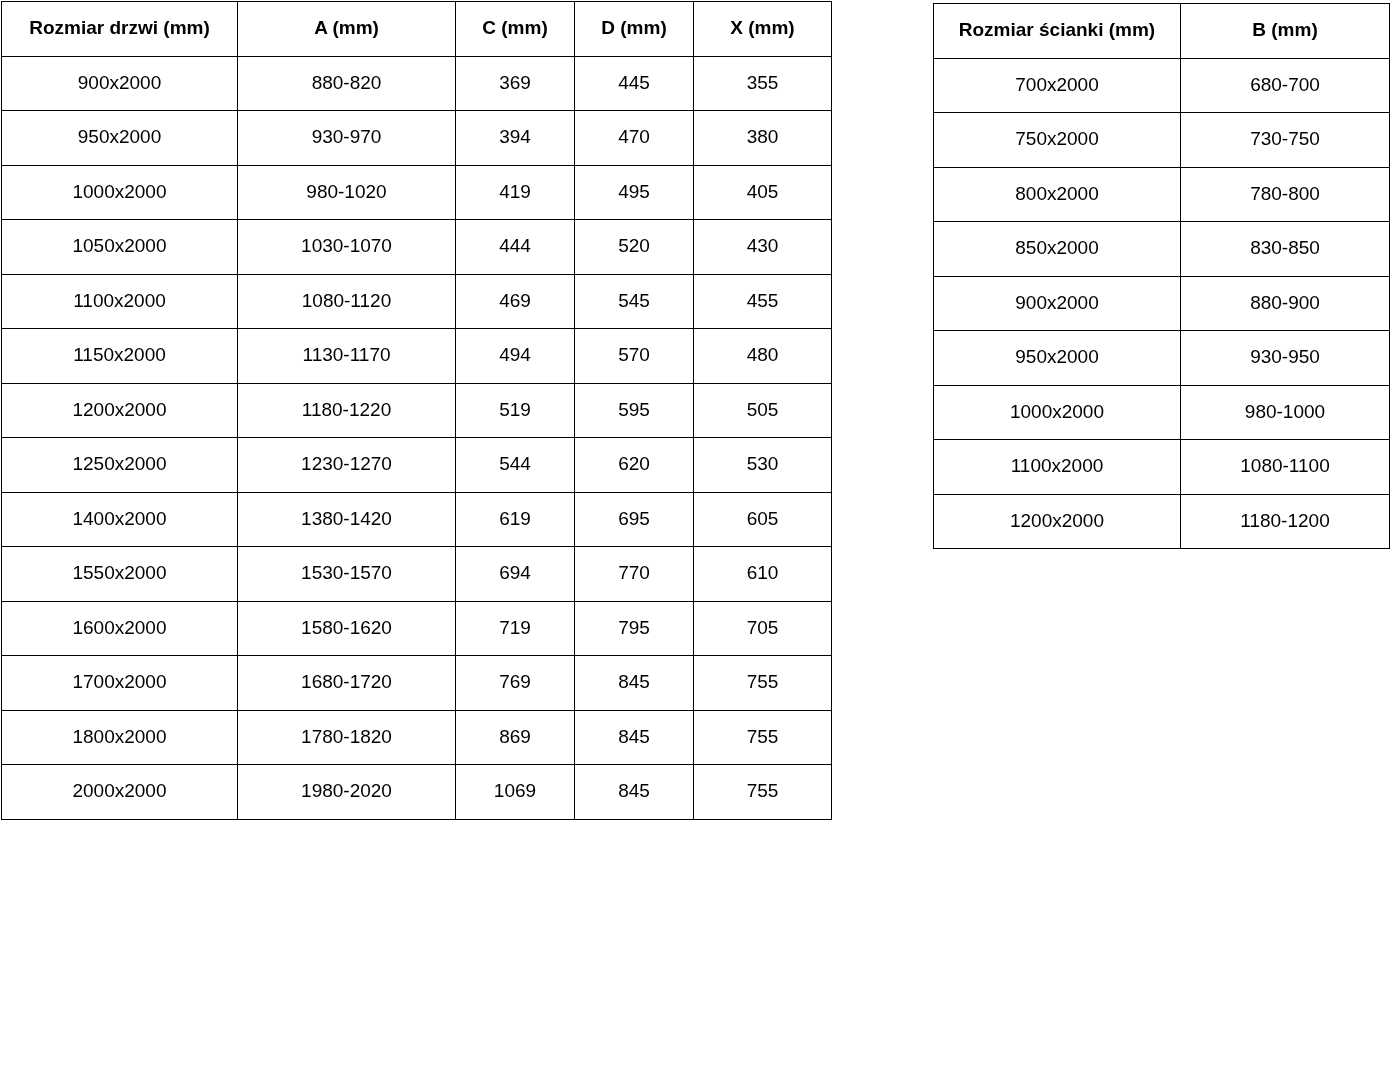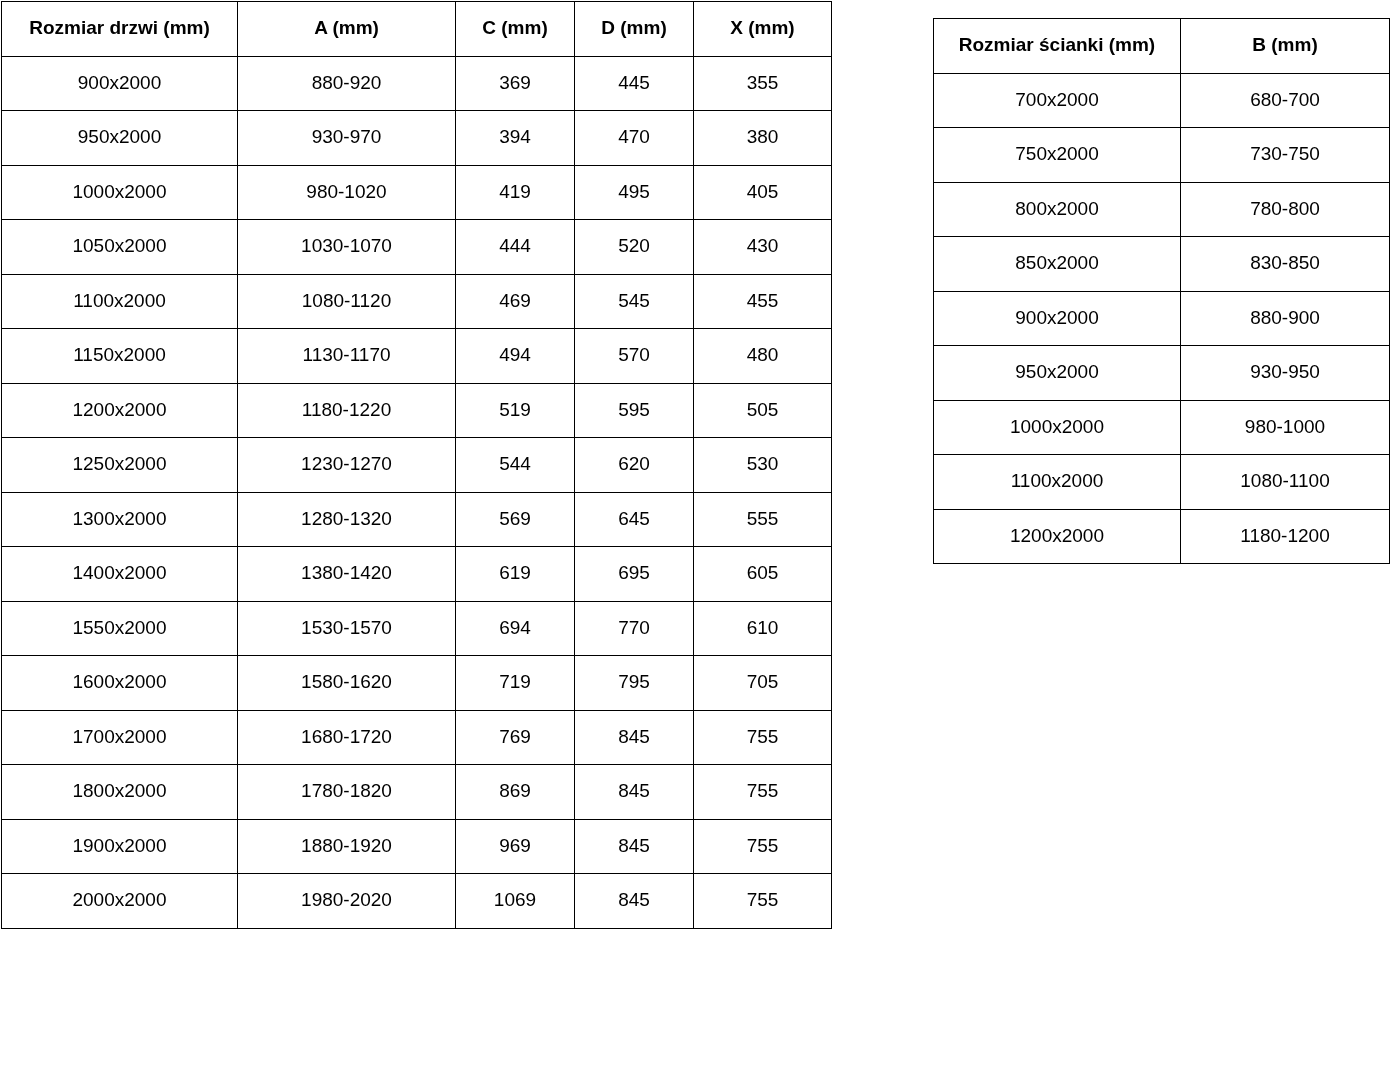--- a/index.html
+++ b/index.html
@@ -47,21 +47,21 @@
   #doors-table col.c-size  { width: 236px; }
   #doors-table col.c-a     { width: 218px; }
   #doors-table col.c-c     { width: 119px; }
   #doors-table col.c-d     { width: 119px; }
   #doors-table col.c-x     { width: 138px; }
 
   
   #wall-table {
     position: absolute;
     left: 933px;
-    top: 18px;
+    top: 3px;
     width: 456px;
   }
   #wall-table col.c-size { width: 247px; }
   #wall-table col.c-b    { width: 209px; }
 </style>
 </head>
 <body>
 
 <div class="sheet">
 
@@ -78,21 +78,21 @@
         <th>Rozmiar drzwi (mm)</th>
         <th>A (mm)</th>
         <th>C (mm)</th>
         <th>D (mm)</th>
         <th>X (mm)</th>
       </tr>
     </thead>
     <tbody>
       <tr>
         <td>900x2000</td>
-        <td>880-920</td>
+        <td>880-820</td>
         <td>369</td>
         <td>445</td>
         <td>355</td>
       </tr>
       <tr>
         <td>950x2000</td>
         <td>930-970</td>
         <td>394</td>
         <td>470</td>
         <td>380</td>
@@ -133,27 +133,20 @@
         <td>505</td>
       </tr>
       <tr>
         <td>1250x2000</td>
         <td>1230-1270</td>
         <td>544</td>
         <td>620</td>
         <td>530</td>
       </tr>
       <tr>
-        <td>1300x2000</td>
-        <td>1280-1320</td>
-        <td>569</td>
-        <td>645</td>
-        <td>555</td>
-      </tr>
-      <tr>
         <td>1400x2000</td>
         <td>1380-1420</td>
         <td>619</td>
         <td>695</td>
         <td>605</td>
       </tr>
       <tr>
         <td>1550x2000</td>
         <td>1530-1570</td>
         <td>694</td>
@@ -171,27 +164,20 @@
         <td>1700x2000</td>
         <td>1680-1720</td>
         <td>769</td>
         <td>845</td>
         <td>755</td>
       </tr>
       <tr>
         <td>1800x2000</td>
         <td>1780-1820</td>
         <td>869</td>
-        <td>845</td>
-        <td>755</td>
-      </tr>
-      <tr>
-        <td>1900x2000</td>
-        <td>1880-1920</td>
-        <td>969</td>
         <td>845</td>
         <td>755</td>
       </tr>
       <tr>
         <td>2000x2000</td>
         <td>1980-2020</td>
         <td>1069</td>
         <td>845</td>
         <td>755</td>
       </tr>

